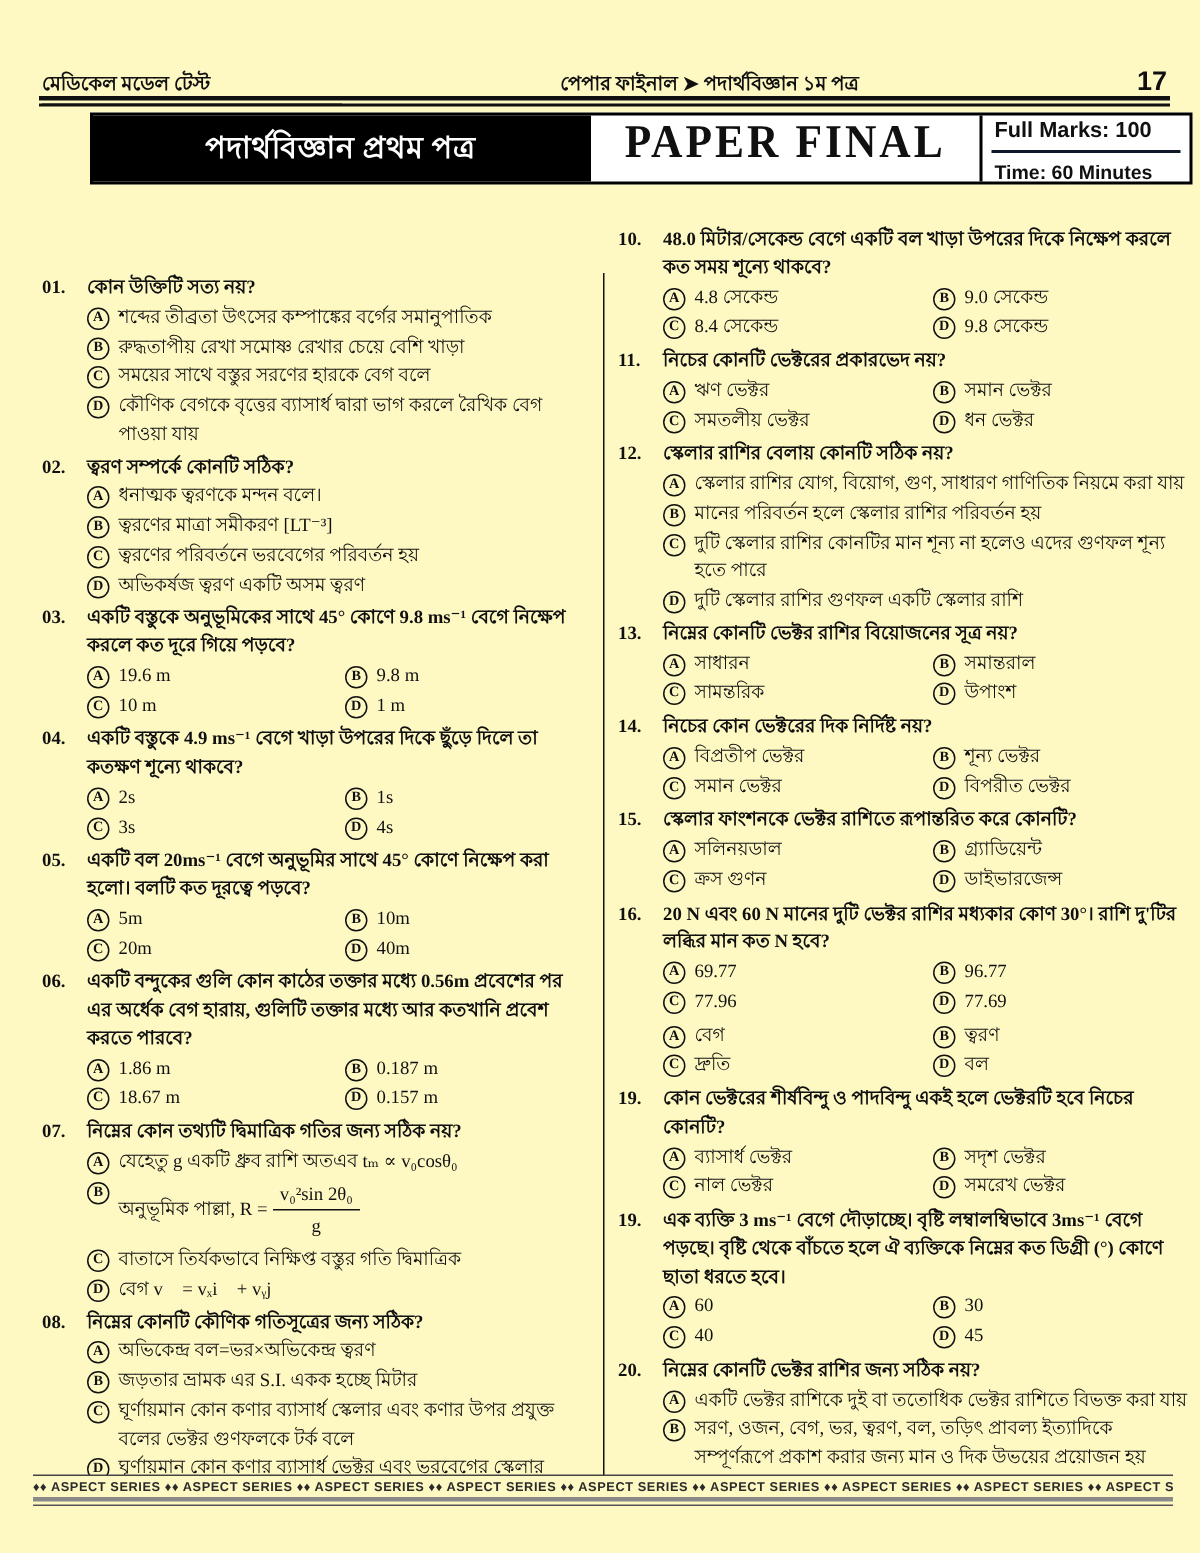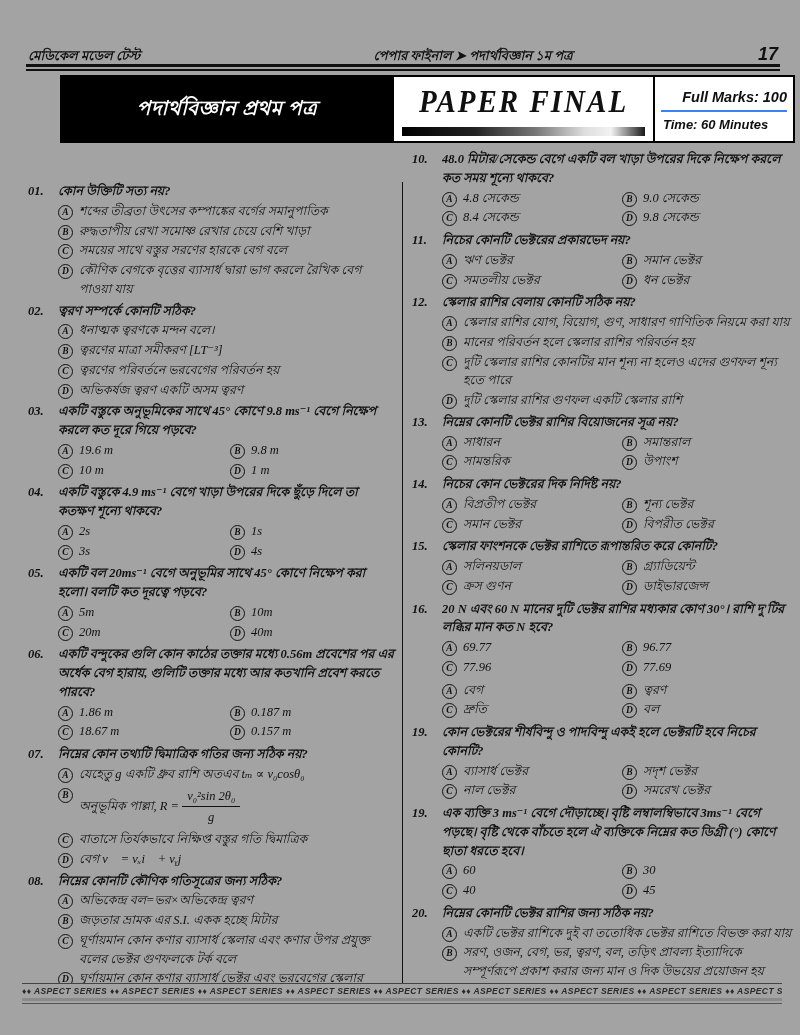--- a/index.html
+++ b/index.html
@@ -1,37 +1,36 @@
 <!DOCTYPE html>
 <html><head>
 <meta charset="utf-8">
 <style>
   * { margin:0; padding:0; box-sizing:border-box; }
   html,body { background:#e8e8e8; }
   .page {
     position:relative; width:800px; height:1035px; margin:0 auto;
-    background:#a3a3a3; color:#101010; overflow:hidden;
+    background:#fef9c3; color:#101010; overflow:hidden;
     font-family:"Liberation Serif","DejaVu Serif",serif;
-    font-style:italic;
   }
   
   .header-row {
     position:absolute; top:44px; left:28px; right:22px;
     display:flex; align-items:baseline; font-size:13px;
   }
   .header-left { font-weight:bold; width:200px; border-bottom:1px solid #111; padding-bottom:2px; }
   .header-center { flex:1; text-align:center; font-weight:bold; }
   .header-page { width:60px; text-align:right; font-weight:bold; font-size:18px; font-family:"Liberation Sans",sans-serif; }
   .header-rule {
     position:absolute; top:64px; left:26px; right:20px; height:7px;
     border-top:3px solid #111; border-bottom:2px solid #111;
   }
   
   .masthead {
-    position:absolute; top:75px; left:60px; right:5px; height:68px;
+    position:absolute; top:75px; left:60px; right:5px; height:48px;
     border:2px solid #000; display:flex; background:#fff;
   }
   .mast-left { flex:0 0 330px; background:#000; display:flex; flex-direction:column; }
   .mast-title {
     flex:1; color:#fff; font-weight:bold; font-size:20px;
     display:flex; align-items:center; justify-content:center; letter-spacing:0.5px;
   }
   .mast-tagline-wrap { height:31px; position:relative; background:#000; }
   .mast-tagline {
     position:absolute; inset:0 0 3px 0; background:#fff;
@@ -50,21 +49,21 @@
     letter-spacing:2px; transform:scaleY(1.08); line-height:1;
   }
   .grad-bar {
     width:94%; height:9px; margin-top:2px;
     background:linear-gradient(90deg,#000 0%,#222 30%,#777 55%,#ddd 75%,#f2f2f2 86%,#1a1a1a 100%);
   }
   .mast-right {
     flex:0 0 138px; display:flex; flex-direction:column; justify-content:center;
     font-family:"Liberation Sans",sans-serif; font-weight:bold; padding:4px 6px;
   }
-  .full-marks { font-size:14.5px; border-bottom:2px solid #3b82f6; padding:2px 0 5px 2px;text-align:right; }
+  .full-marks { font-size:14.5px; border-bottom:2px solid #0f172a; padding:2px 0 5px 2px; }
   .time-limit { font-size:13px; padding:5px 0 0 2px; }
   
   .qwrap {
     position:absolute; top:150px; left:0; right:0; bottom:51px;
     display:flex; overflow:hidden;
   }
   .col { font-size:12.5px; line-height:1.5; }
   .col-left  { flex:0 0 403px; padding:0 8px 0 28px; border-right:1.5px solid #111;margin-top:32px; }
   .col-right { flex:1; padding:0 6px 0 9px; }
   .question { margin-bottom:3px; }

